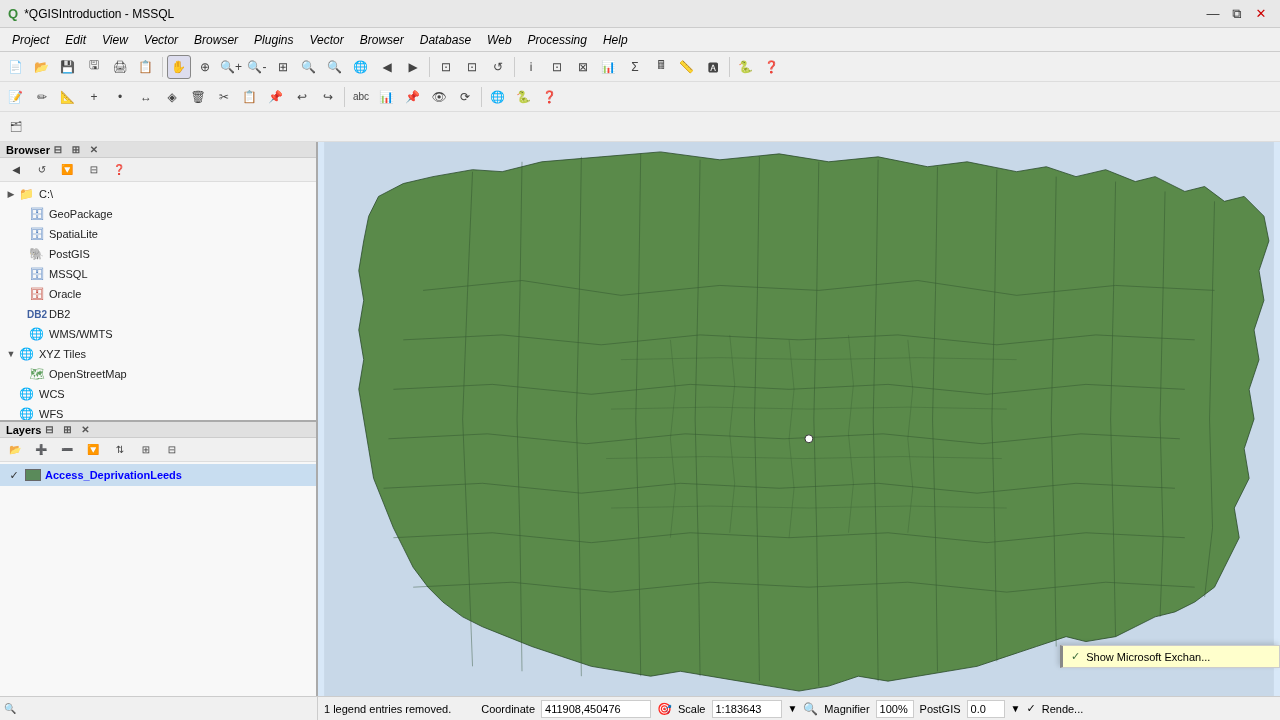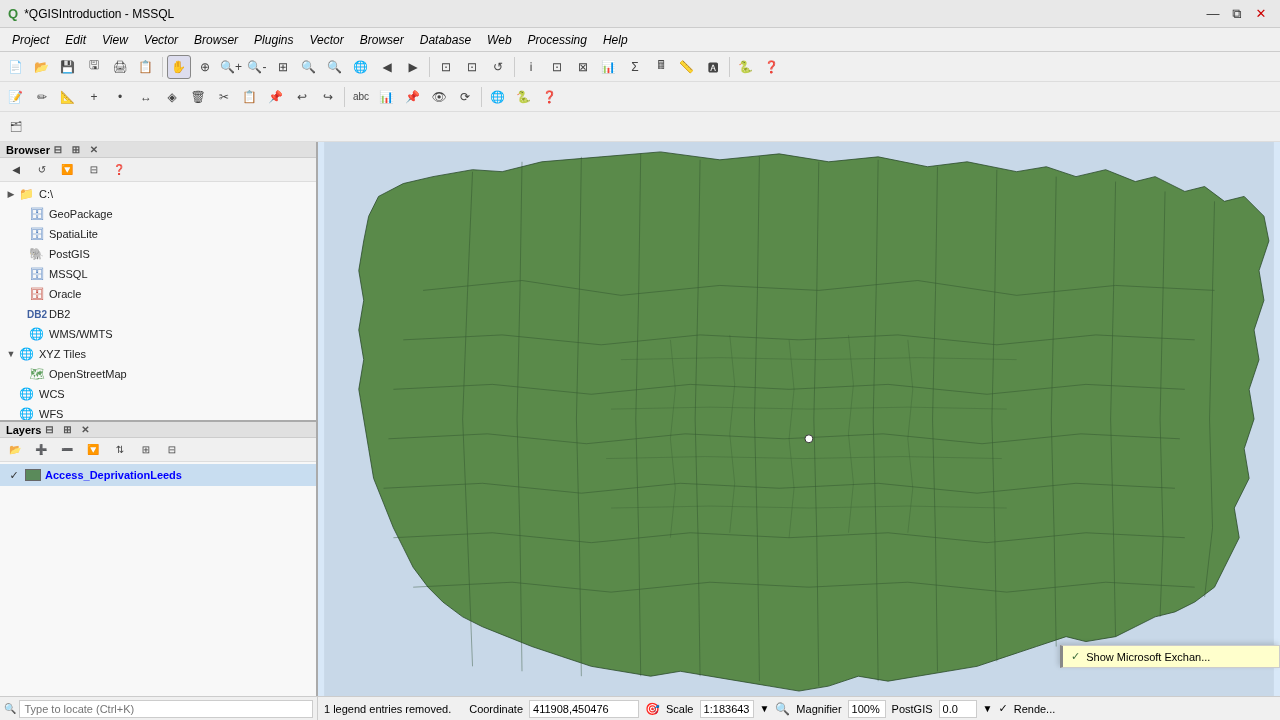--- a/index.html
+++ b/index.html
@@ -616,32 +616,31 @@
       <span style="color:#3a6a3a;">✓</span>
       <span>Show Microsoft Exchan...</span>
     </div>
   </div>
 </div>
 
 <div style="display:flex; height:24px; background:#f0f0f0; border-top:1px solid #ccc; position:relative;">
 
   <div style="width:318px; border-right:1px solid #ccc; display:flex; align-items:center; padding:0 4px;">
     <span style="font-size:10px;margin-right:3px;color:#888;">🔍</span>
-    <input type="text" class="status-input" style="flex: 1 1 0%; height: 18px; font-size: 11px; border: 1px solid rgb(204, 204, 204); padding: 0px 4px;" placeholder="Type to locate (Ctrl+K)">
   </div>
 
   <div style="flex:1; display:flex; align-items:center; padding:0 6px; gap:6px; font-size:11px;">
-    <span style="margin-right:12px;">1 legend entries removed.</span>
+    <span style="margin-right:24px;">1 legend entries removed.</span>
 
     <span>Coordinate</span>
     <input type="text" class="status-input" style="width: 110px; height: 18px; font-size: 11px; border: 1px solid rgb(204, 204, 204); padding: 0px 3px;" value="411908,450476">
     <span style="font-size:12px;">🎯</span>
 
     <span>Scale</span>
-    <input type="text" class="status-combo" style="width: 54px; height: 18px; font-size: 11px; border: 1px solid rgb(204, 204, 204); padding: 0px 3px; text-align: right;" value="1:183643">
+    <input type="text" class="status-combo" style="width: 70px; height: 18px; font-size: 11px; border: 1px solid rgb(204, 204, 204); padding: 0px 3px;" value="1:183643">
     <span style="font-size:10px;cursor:pointer;">▼</span>
 
     <span style="font-size:12px;">🔍</span>
     <span>Magnifier</span>
     <input type="text" class="status-input" style="width: 38px; height: 18px; font-size: 11px; border: 1px solid rgb(204, 204, 204); padding: 0px 3px;" value="100%">
 
     <span>PostGIS</span>
     <input type="text" class="status-input" style="width: 38px; height: 18px; font-size: 11px; border: 1px solid rgb(204, 204, 204); padding: 0px 3px;" value="0.0">
     <span style="font-size:10px;cursor:pointer;">▼</span>
 

